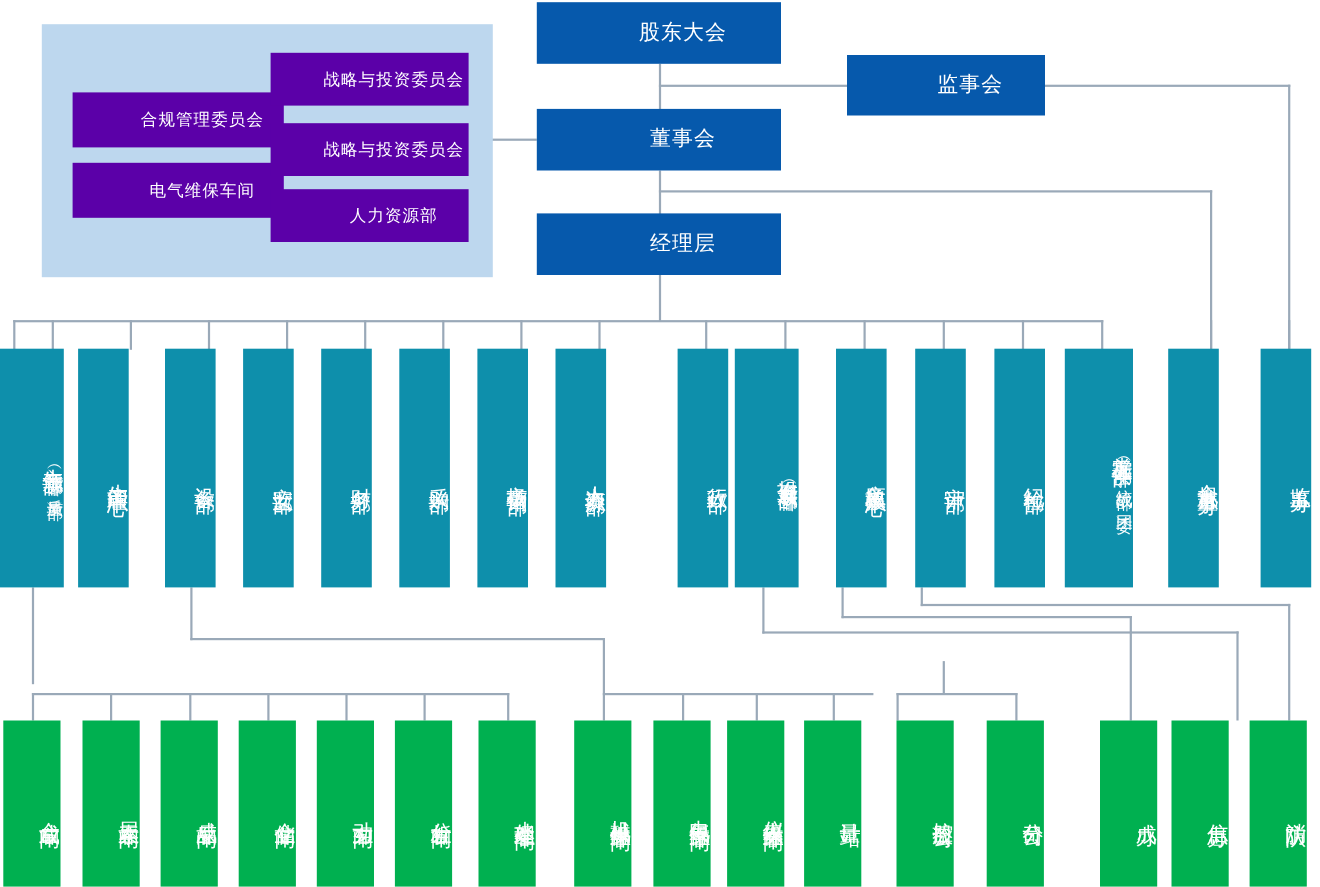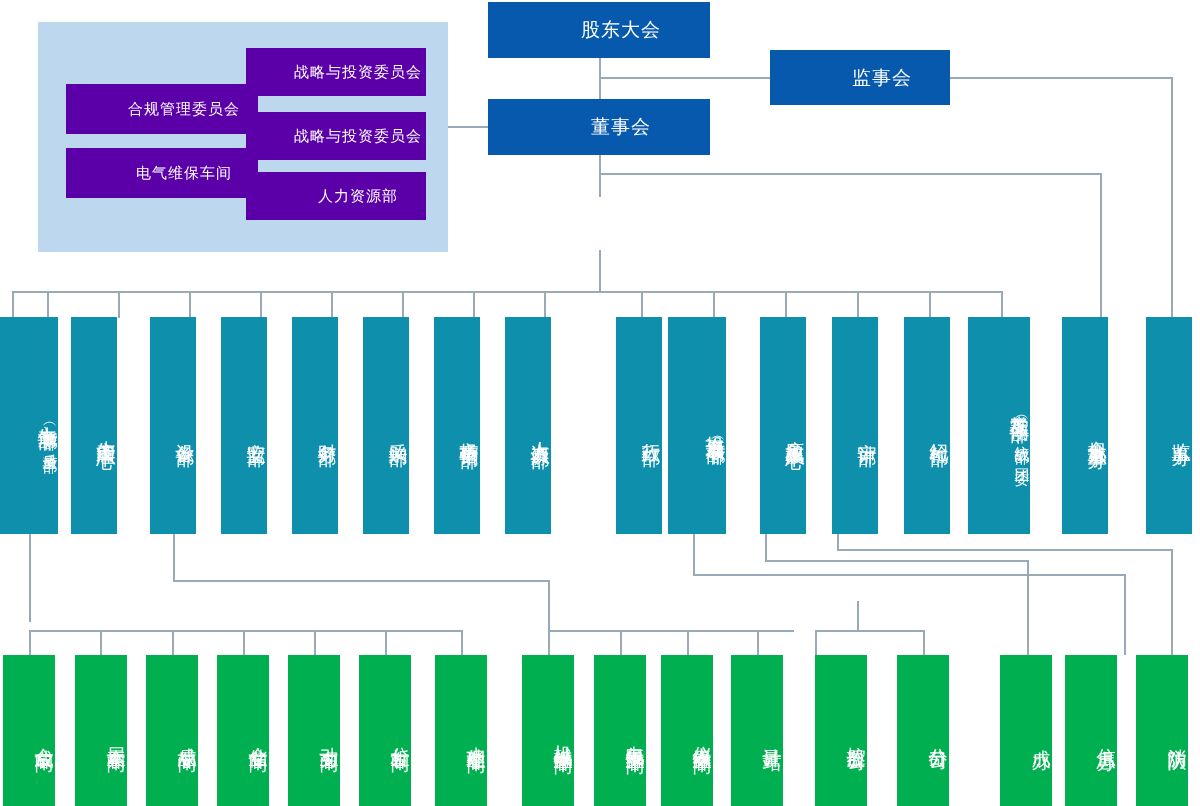--- a/index.html
+++ b/index.html
@@ -137,20 +137,21 @@
     <div class="node purple" style="position:absolute;left:28px;top:126px;width:192px;height:50px;">电气维保车间</div>
     <div class="node purple" style="position:absolute;left:208px;top:26px;width:180px;height:48px;">战略与投资委员会</div>
     <div class="node purple" style="position:absolute;left:208px;top:90px;width:180px;height:48px;">战略与投资委员会</div>
     <div class="node purple" style="position:absolute;left:208px;top:150px;width:180px;height:48px;">人力资源部</div>
   </div>
 
   <div class="node blue" style="left:488px;top:2px;width:222px;height:56px;">股东大会</div>
 
   <div class="node blue" style="left:488px;top:99px;width:222px;height:56px;">董事会</div>
 
+  <div class="node blue" style="left:488px;top:194px;width:222px;height:56px;">经理层</div>
 
   <div class="node blue" style="left:770px;top:50px;width:180px;height:55px;">监事会</div>
 
   <div class="node teal vert" style="left:0px;top:317px;width:58px;height:217px;">
     <span class="col">生产部</span>
     <span class="col sub">（能源部、质量部）</span>
   </div>
 
   <div class="node teal vert" style="left:71px;top:317px;width:46px;height:217px;">
     <span class="col">生产管理中心</span>

